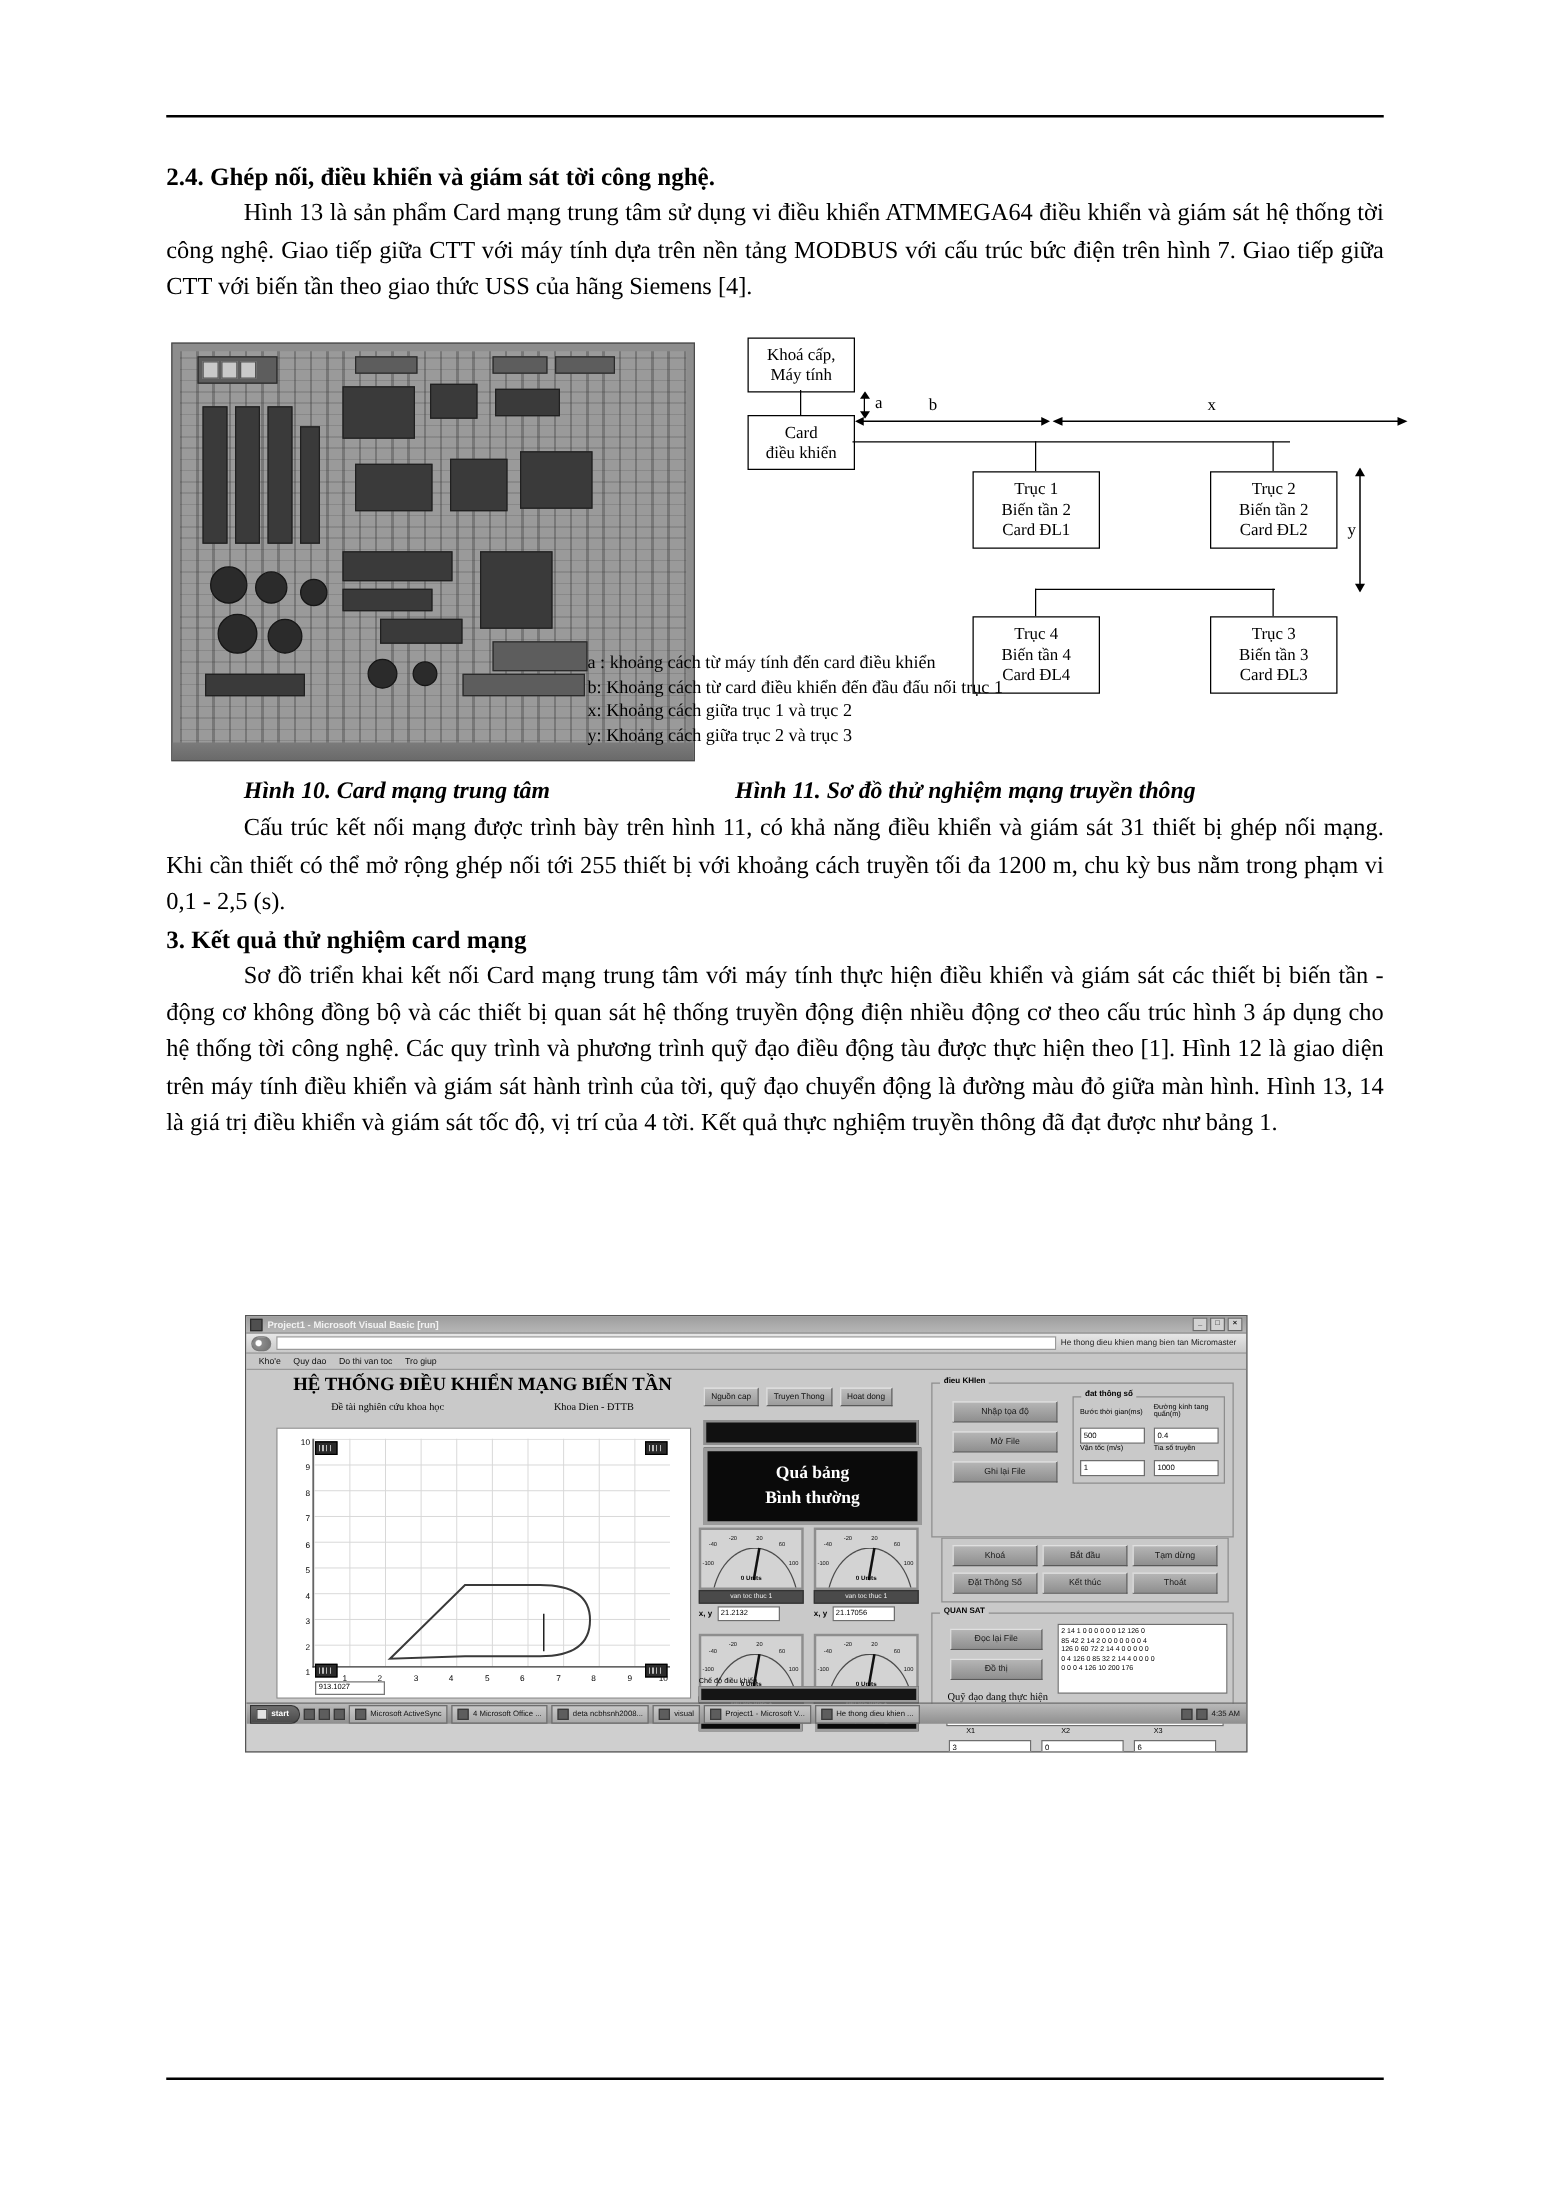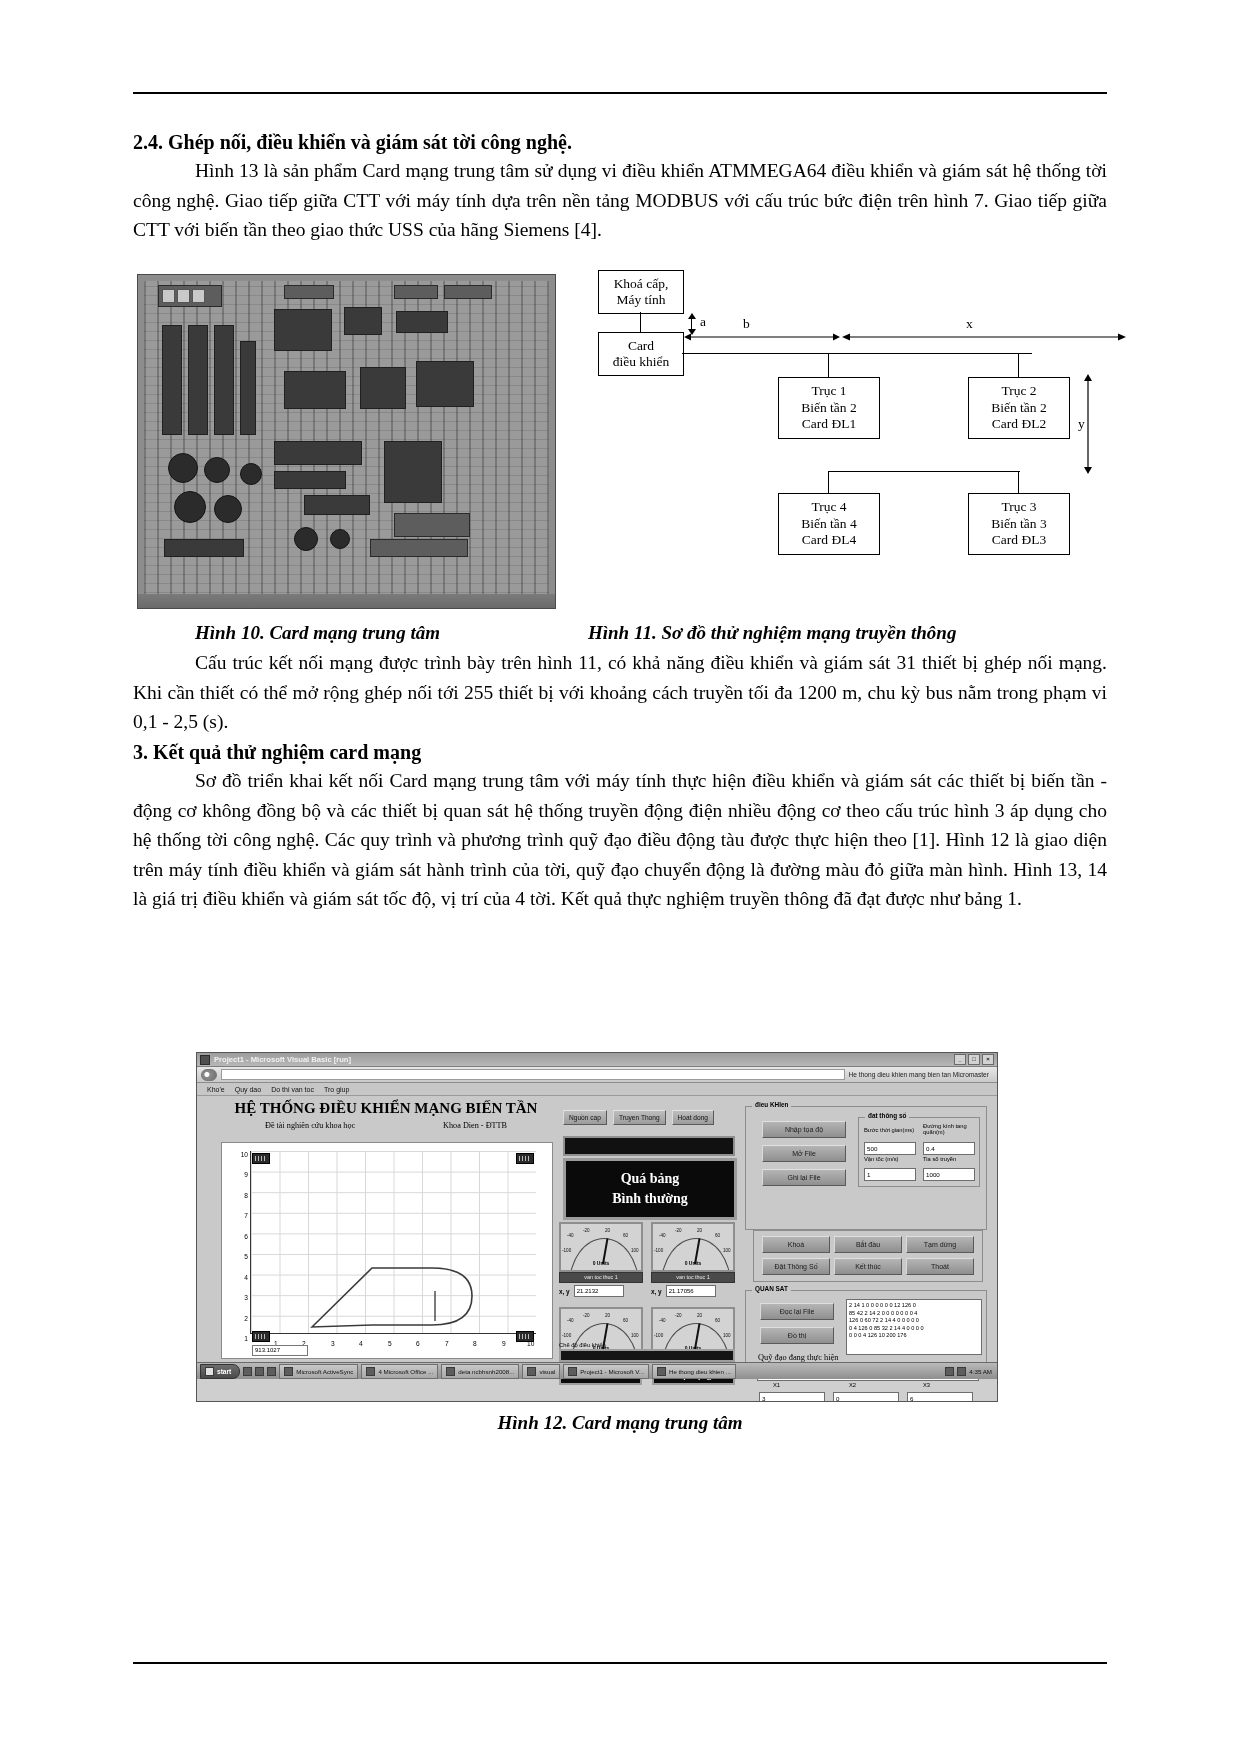--- a/index.html
+++ b/index.html
@@ -405,20 +405,26 @@
 
       <svg width="12" height="100" style="position:absolute;left:494px;top:110px;">
         <line x1="6" y1="4" x2="6" y2="96" stroke="#000" stroke-width="1.2"></line>
         <polygon points="6,0 2,7 10,7" fill="#000"></polygon>
         <polygon points="6,100 2,93 10,93" fill="#000"></polygon>
       </svg>
       <div class="dlabel" style="left:490px;top:152px;">y</div>
     </div>
   </div>
 
+  <div class="legend">
+    <div>a : khoảng cách từ máy tính đến card điều khiển</div>
+    <div>b: Khoảng cách từ card điều khiển đến đầu đấu nối trục 1</div>
+    <div>x: Khoảng cách giữa trục 1 và trục 2</div>
+    <div>y: Khoảng cách giữa trục 2 và trục 3</div>
+  </div>
 
   <div class="cap-line">
     <span class="cap-a">Hình 10. Card mạng trung tâm</span>
     <span class="cap-b">Hình 11. Sơ đồ thử nghiệm mạng truyền thông</span>
   </div>
 
   <div class="txtblock indent" style="top:648px;">Cấu trúc kết nối mạng được trình bày trên hình 11, có khả năng điều khiển và giám sát 31 thiết bị ghép nối mạng. Khi cần thiết có thể mở rộng ghép nối tới 255 thiết bị với khoảng cách truyền tối đa 1200 m, chu kỳ bus nằm trong phạm vi 0,1 - 2,5 (s).</div>
 
   <div class="h-sub" style="top:738px;">3. Kết quả thử nghiệm card mạng</div>
 
@@ -684,17 +690,16 @@
         <div class="tray">
           <span class="icosq"></span>
           <span class="icosq"></span>
           <span>4:35 AM</span>
         </div>
       </div>
 
     </div>
   </div>
 
-  <div class="fig12cap">Hình 12. Card mạng trung tâm</div>
 
   <div class="rule-bot"></div>
 
 </div>
 
 </body></html>

